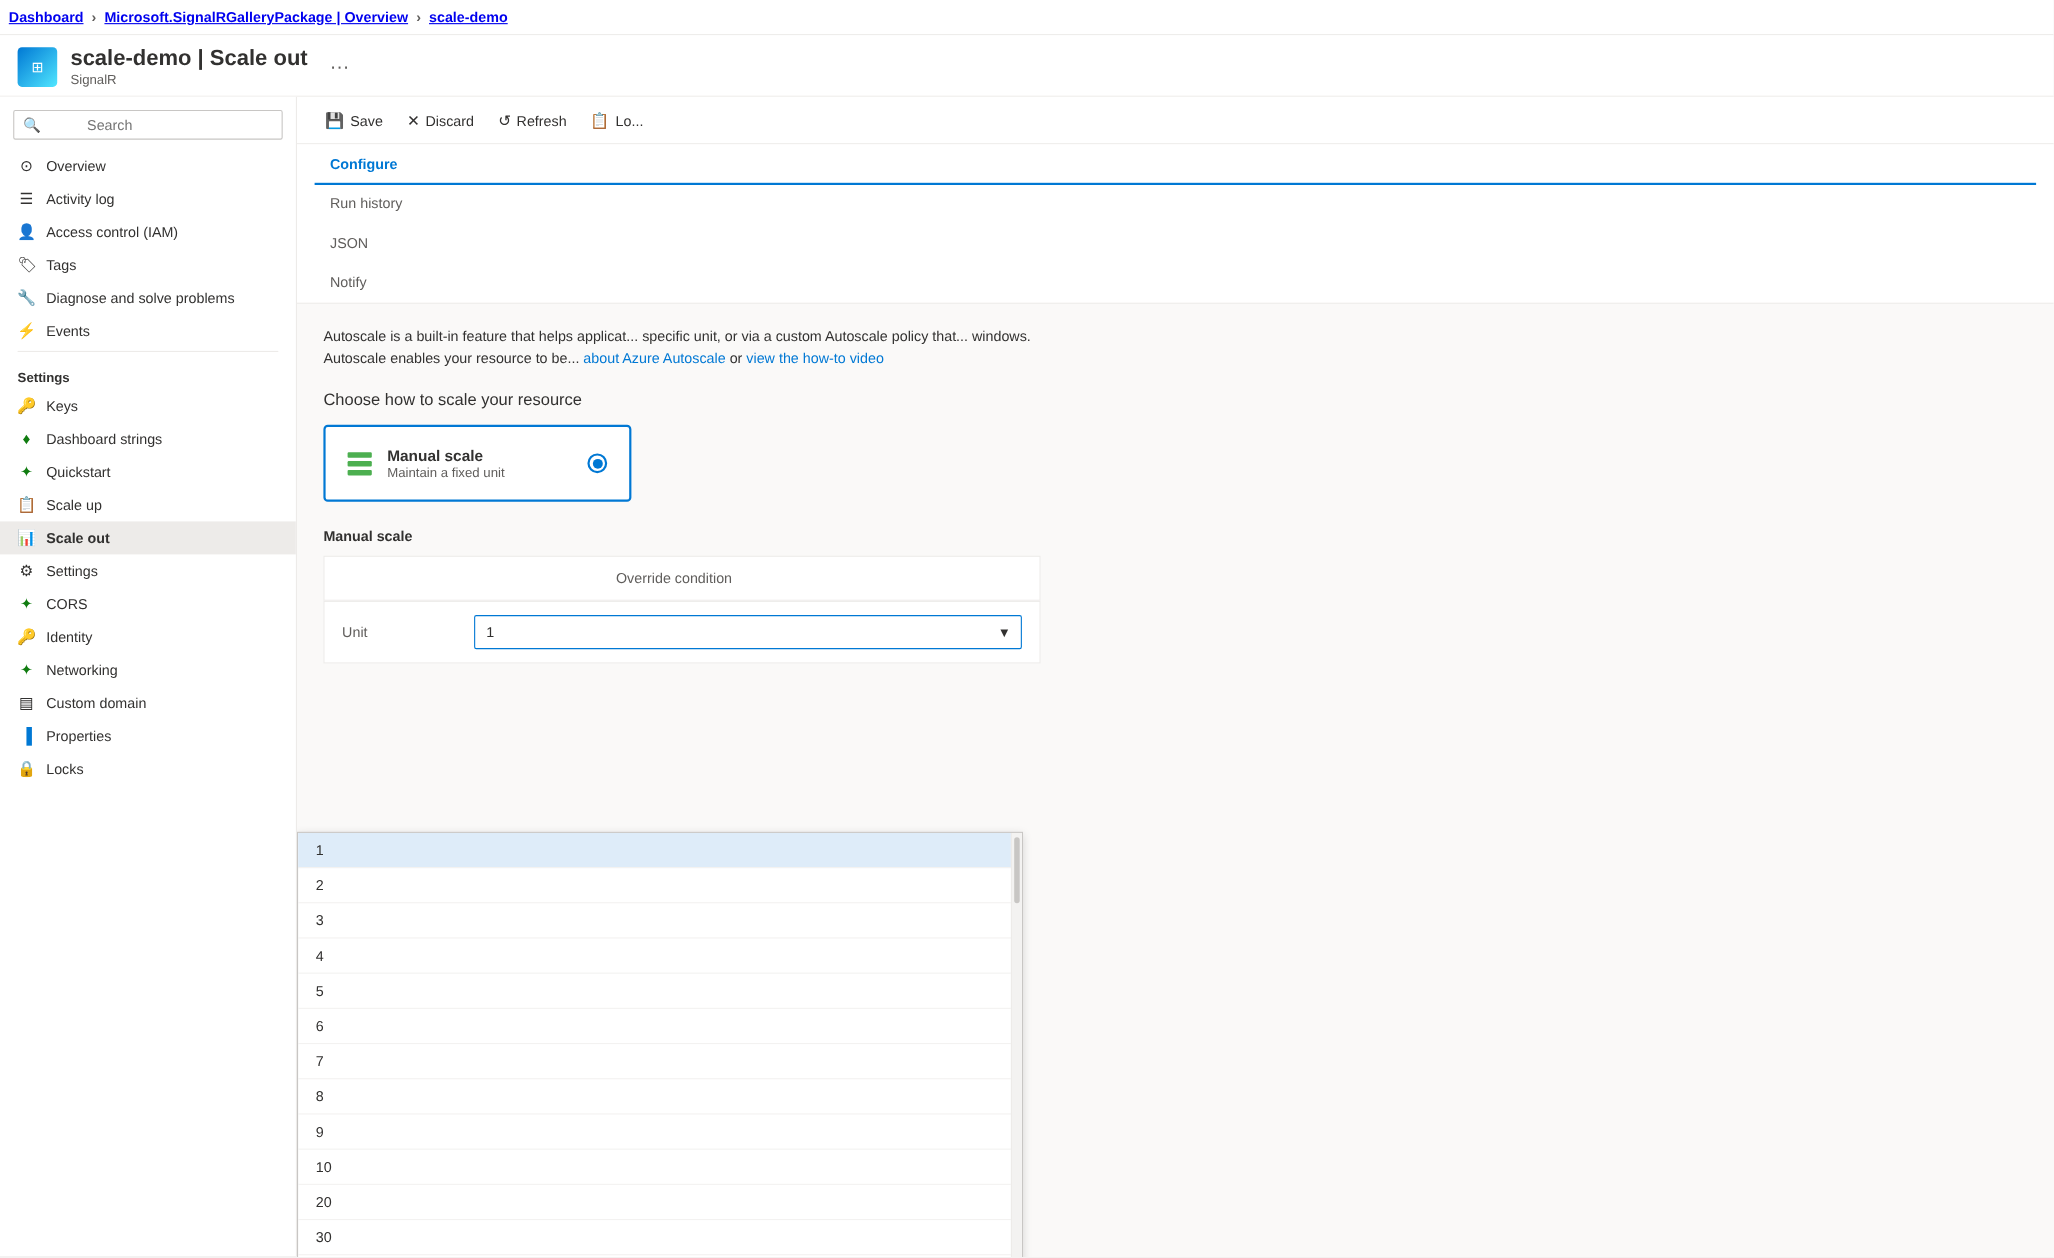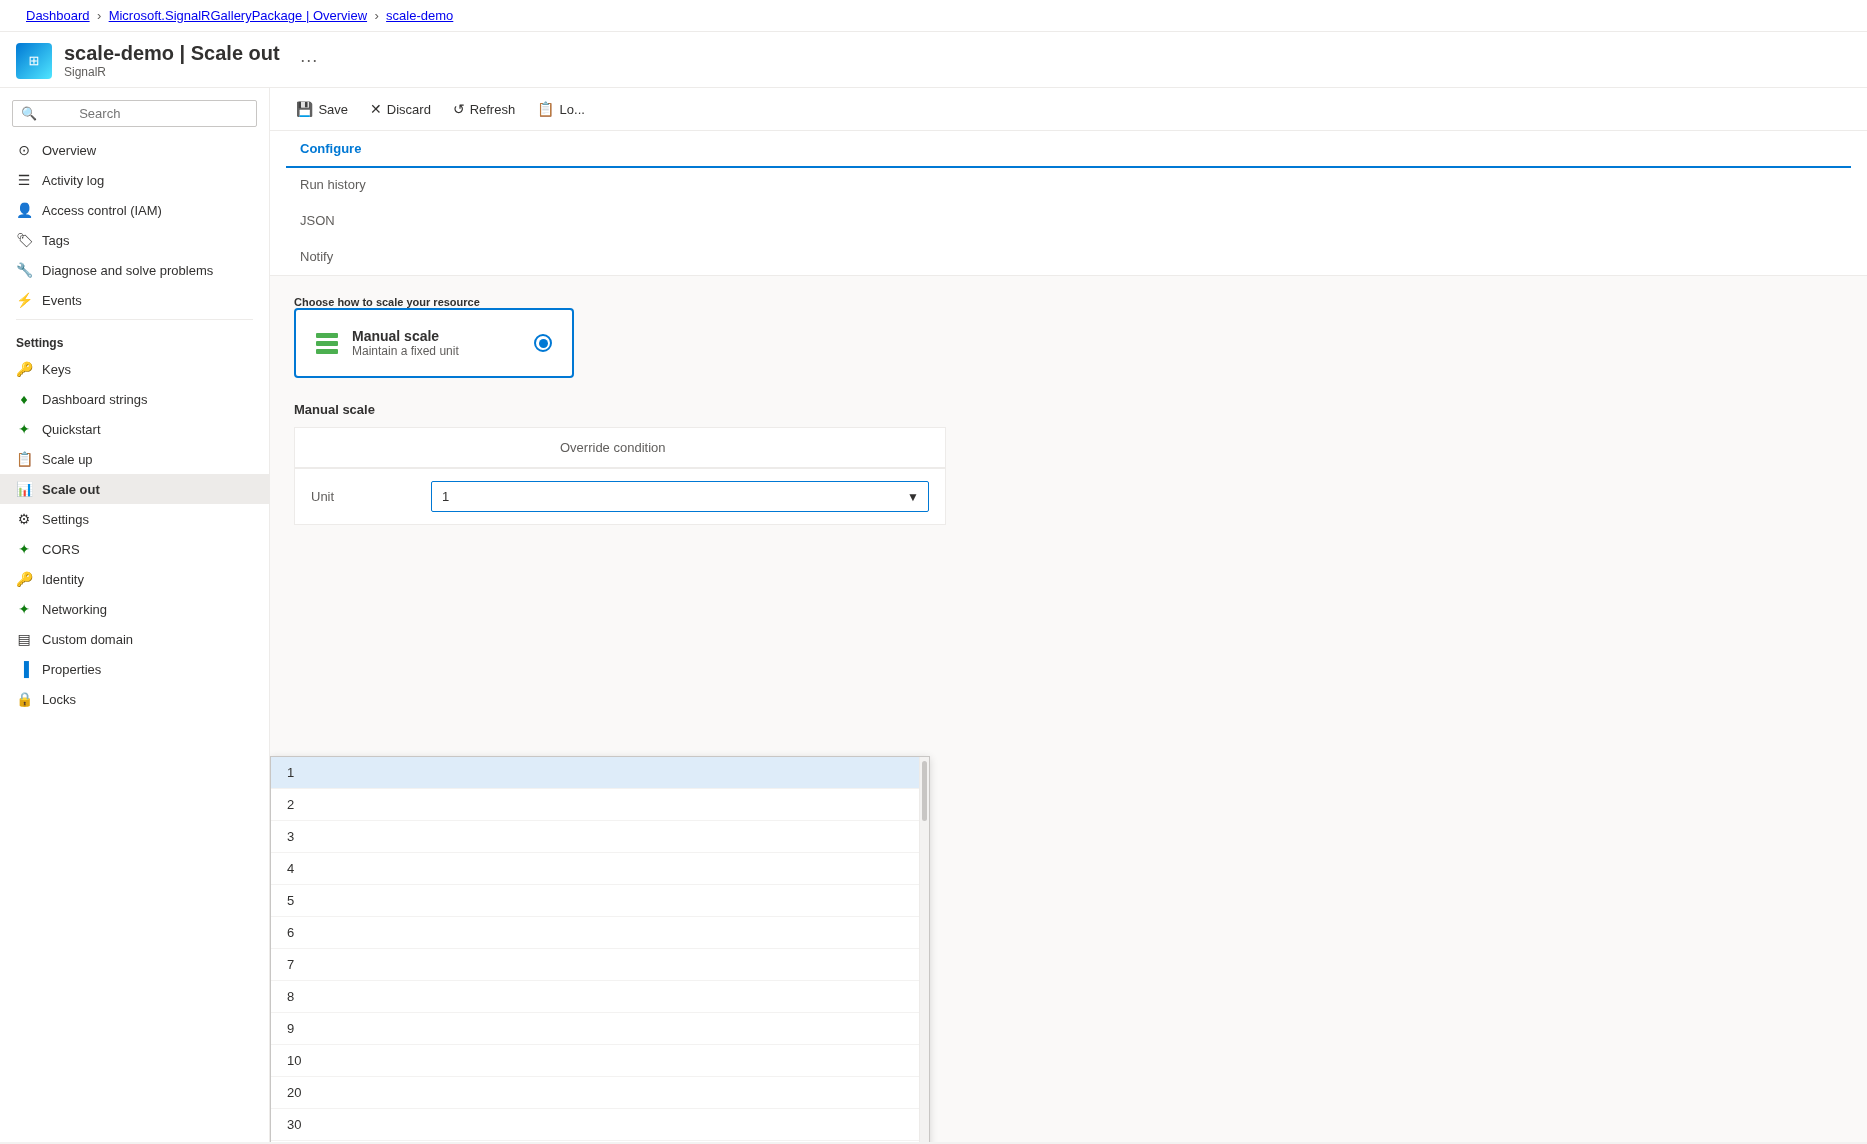--- a/index.html
+++ b/index.html
@@ -1,24 +1,25 @@
 <!DOCTYPE html>
 <html><head>
   <meta charset="utf-8">
   <style>
     * { box-sizing: border-box; margin: 0; padding: 0; font-family: 'Segoe UI', Arial, sans-serif; font-size: 13px; }
     body { background: #f3f2f1; color: #323130; }
 
     
     .breadcrumb {
-      padding: 8px 26px;
+      padding: 8px 8px;
       font-size: 12px;
       color: #0078d4;
       background: #fff;
       border-bottom: 1px solid #edebe9;
+      font-weight: bold;
     }
     .breadcrumb span { color: #605e5c; margin: 0 4px; }
 
     
     .header {
       background: #fff;
       padding: 10px 16px 8px;
       display: flex;
       align-items: center;
       gap: 12px;
@@ -143,22 +144,23 @@
       max-width: 700px;
     }
     .configure-desc {
       font-size: 13px;
       color: #323130;
       line-height: 1.5;
       margin-bottom: 20px;
     }
     .configure-desc a { color: #0078d4; text-decoration: none; }
     .scale-heading {
-      font-size: 11px;
-      font-weight: 700;
+      font-size: 15px;
+      font-weight: 400;
+      margin-bottom: 14px;
     }
 
     
     .scale-card {
       display: flex;
       align-items: center;
       gap: 14px;
       border: 2px solid #0078d4;
       border-radius: 4px;
       padding: 18px 20px;
@@ -404,20 +406,26 @@
     </div>
 
     <div class="tabs">
       <div class="tab active">Configure</div>
       <div class="tab">Run history</div>
       <div class="tab">JSON</div>
       <div class="tab">Notify</div>
     </div>
 
     <div class="configure-area" style="position:relative;">
+      <p class="configure-desc">
+        Autoscale is a built-in feature that helps applicat... specific unit, or via a custom Autoscale policy that...
+        windows. Autoscale enables your resource to be...
+        <a href="#">about Azure Autoscale</a> or
+        <a href="#">view the how-to video</a>
+      </p>
 
       <div class="scale-heading">Choose how to scale your resource</div>
 
       <div class="scale-card">
         <div class="scale-card-icon">
           <div class="bar"></div>
           <div class="bar"></div>
           <div class="bar"></div>
         </div>
         <div>

